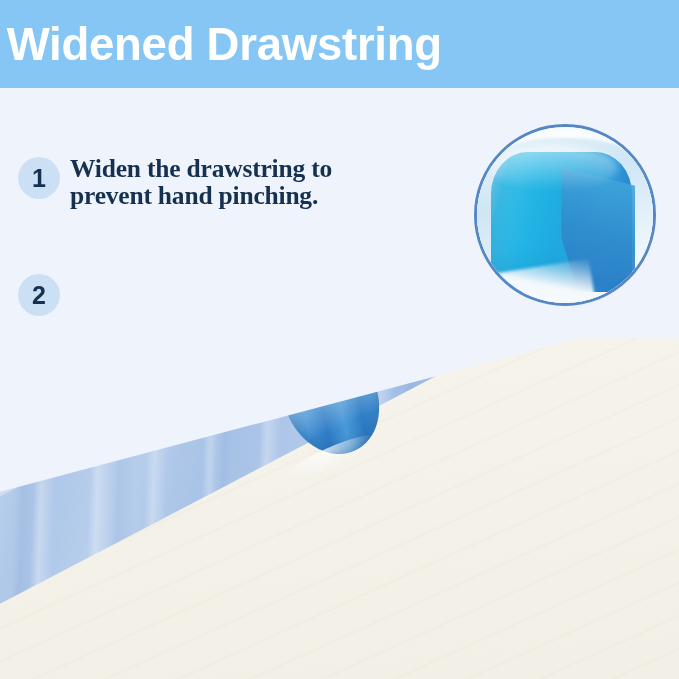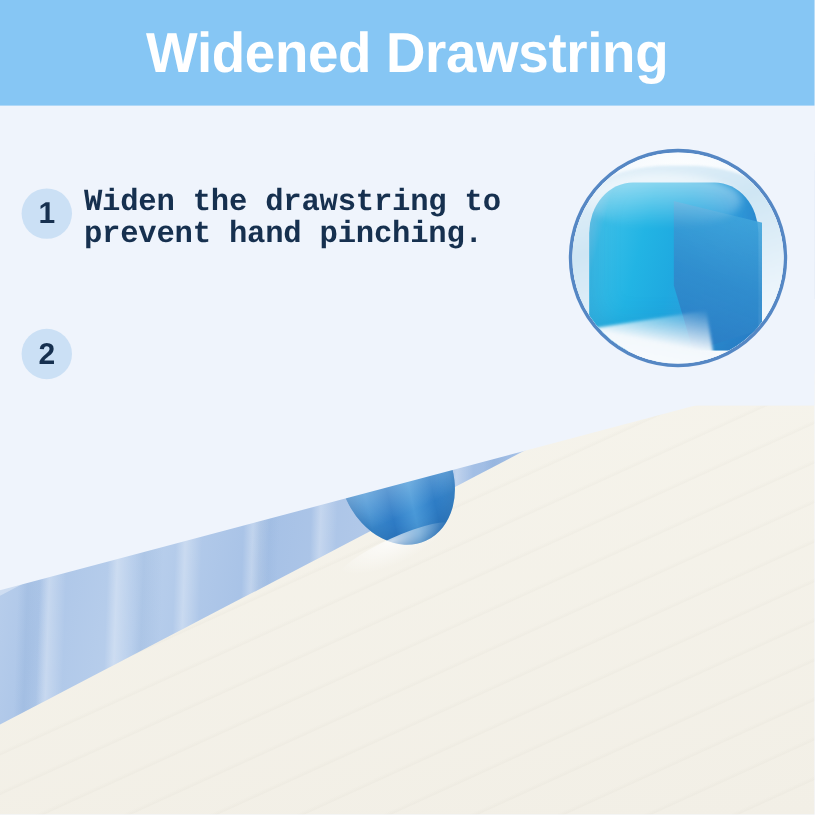--- a/index.html
+++ b/index.html
@@ -22,21 +22,21 @@
   
   .header-band {
     position: absolute;
     left: 0;
     top: 0;
     width: 679px;
     height: 88px;
     background: #86c6f4;
     display: flex;
     align-items: center;
-    justify-content: center;
+    justify-content: flex-start;
     z-index: 40;
   }
   .header-title {
     color: #ffffff;
     font-size: 47px;
     font-weight: bold;
     letter-spacing: -0.3px;
     line-height: 1;
     white-space: nowrap;
     font-family: "Liberation Sans", sans-serif;
@@ -86,21 +86,21 @@
     font-family: "Liberation Sans", sans-serif;
   }
 
   .bullet-text {
     color: #16304f;
     font-size: 25.5px;
     font-weight: bold;
     line-height: 1.07;
     margin-left: 10px;
     letter-spacing: -0.2px;
-    font-family: Liberation Mono, monospace;
+    font-family: Liberation Serif, serif;
     white-space: pre-line;
   }
 
   
   .circle-inset {
     position: absolute;
     left: 474px;
     top: 124px;
     width: 182px;
     height: 182px;

